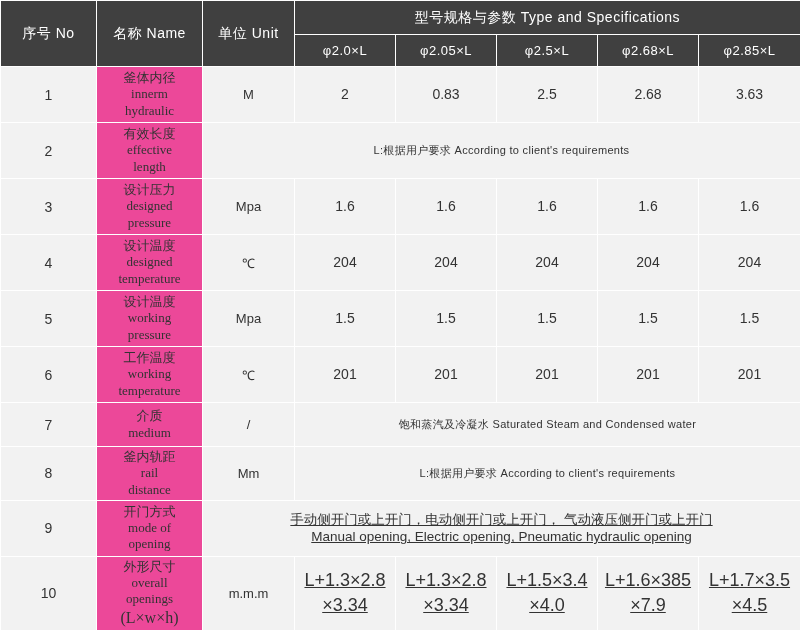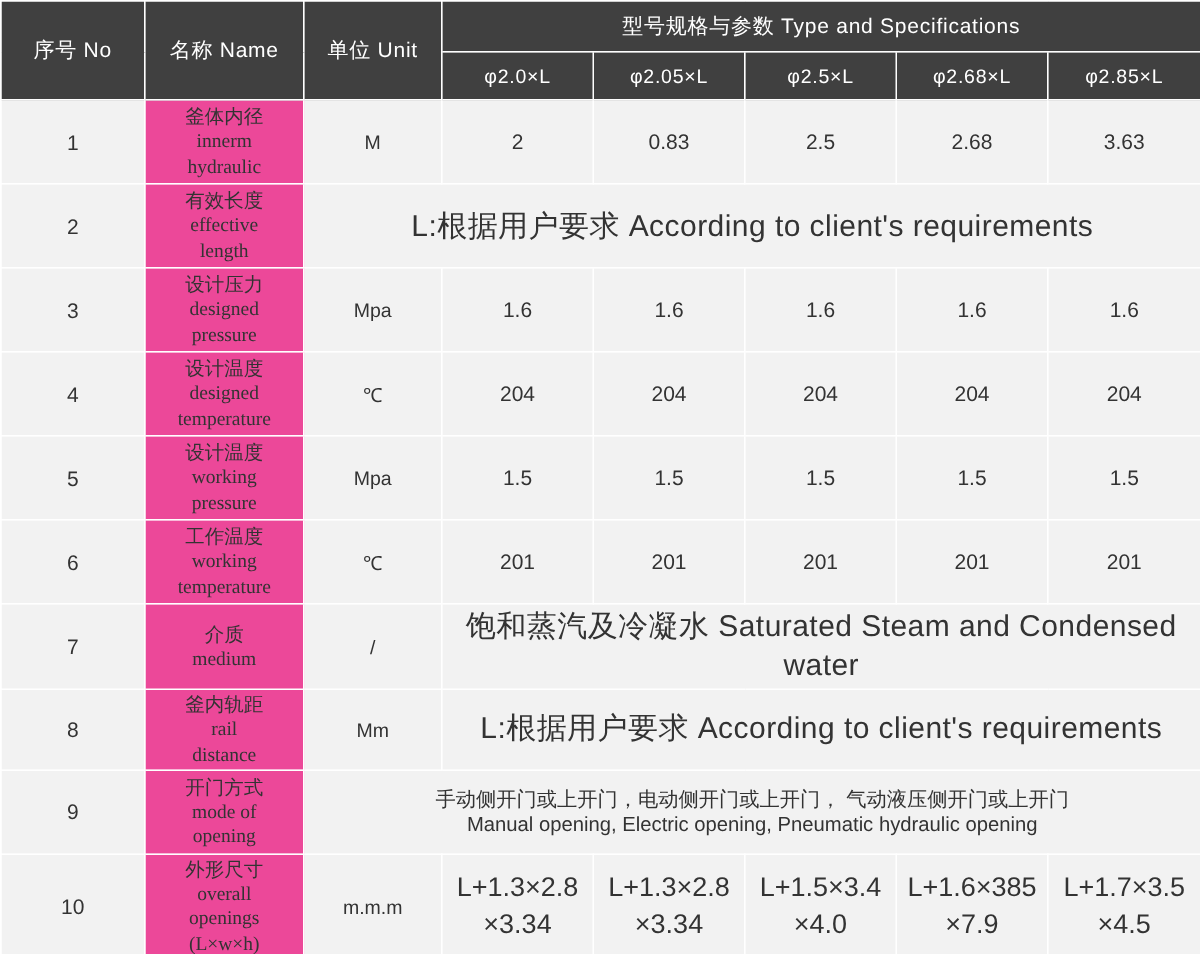--- a/index.html
+++ b/index.html
@@ -59,34 +59,34 @@
     font-size: 13px;
     width: 92px;
   }
   .c-val {
     background: #f2f2f2;
     color: #333333;
     font-size: 14px;
     line-height: 1.3;
   }
   .c-val.span {
-    font-size: 20px;
+    font-size: 11px;
     letter-spacing: 0.3px;
   }
   .c-val.two-line {
     font-size: 13.5px;
   }
   .c-val.small {
     font-size: 18px;
     line-height: 1.4;
   }
   .cn { display: block; }
   .en { display: block; }
-  .tiny { font-size: 13px; display: block; }
-  .rowline { display: block; }
+  .tiny { font-size: 16px; display: block; }
+  .rowline { display: block; text-decoration: underline; }
 </style>
 </head>
 <body>
 
 <table class="spec">
   <colgroup>
     <col style="width:96px">
     <col style="width:106px">
     <col style="width:92px">
     <col style="width:101px">

